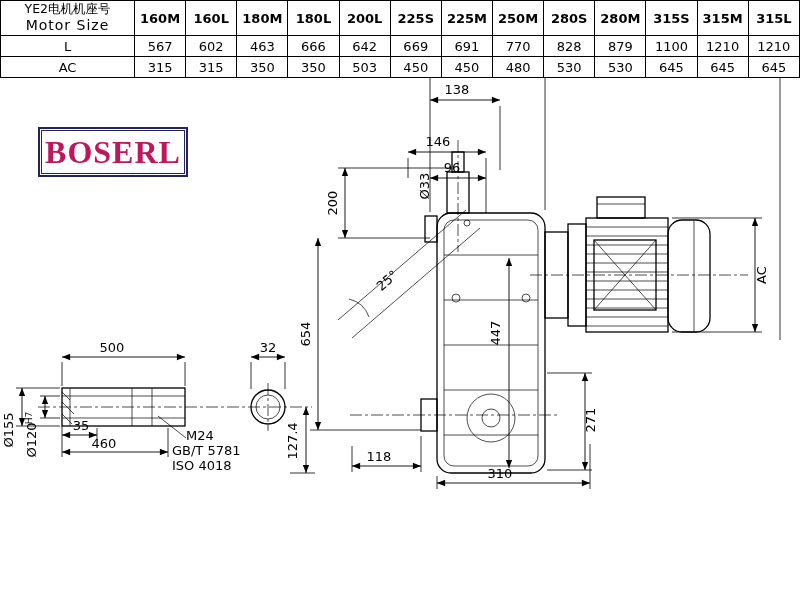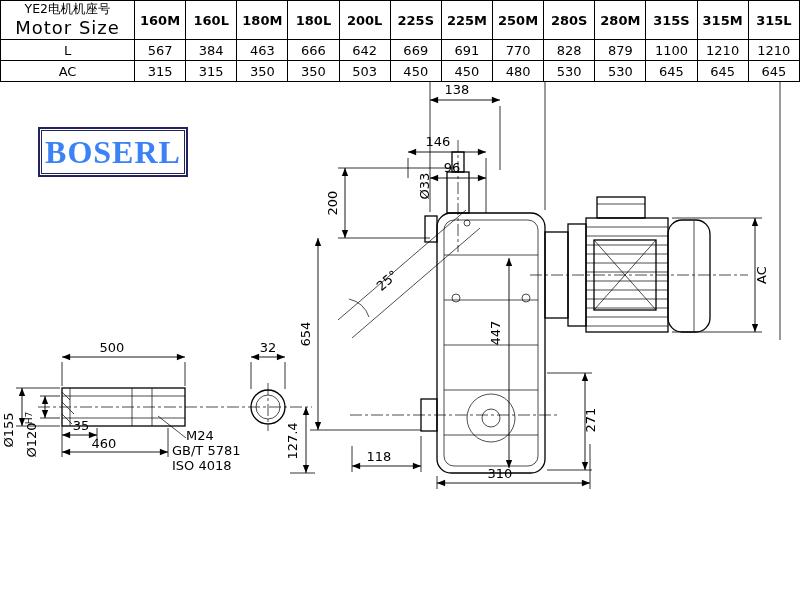--- a/index.html
+++ b/index.html
@@ -1,35 +1,35 @@
 <!DOCTYPE html>
 <html><head>
 <meta charset="utf-8">
 <style>
   html,body{margin:0;padding:0;background:#fff;width:800px;height:600px;overflow:hidden;
     font-family:"DejaVu Sans","Liberation Sans",sans-serif;}
   #stage{position:relative;width:800px;height:600px;background:#fff;}
   .page-title{position:absolute;left:33px;top:12px;font-size:27px;font-weight:bold;color:#000;letter-spacing:1px;white-space:nowrap;}
   .logo-box{position:absolute;left:38px;top:127px;width:150px;height:50px;border:2px solid #23235e;
     box-sizing:border-box;display:flex;align-items:center;justify-content:center;background:#fff;box-shadow:0 0 0 1px #fff inset,0 0 0 2px #23235e inset;}
-  .logo-text{font-family:"Liberation Serif","DejaVu Serif",serif;font-size:32px;font-weight:bold;color:#3b82f6;letter-spacing:1px;}
+  .logo-text{font-family:"Liberation Serif","DejaVu Serif",serif;font-size:32px;font-weight:bold;color:#be185d;letter-spacing:1px;}
   svg{position:absolute;left:0;top:0;}
   .ln{stroke:#000;stroke-width:1.3;fill:none;}
   .thin{stroke:#000;stroke-width:0.7;fill:none;}
   .ext{stroke:#000;stroke-width:0.8;fill:none;}
   .dim{stroke:#000;stroke-width:0.9;fill:none;}
   .cl{stroke:#000;stroke-width:0.7;fill:none;stroke-dasharray:12 3 3 3;}
   text.dtx{font:13px "DejaVu Sans",sans-serif;fill:#000;}
   text.sm{font:9px "DejaVu Sans",sans-serif;fill:#000;}
   table.dim-table{position:absolute;left:0;top:504;width:800px;border-collapse:collapse;table-layout:fixed;background:#fff;}
   table.dim-table td{border:1px solid #000;text-align:center;vertical-align:middle;font-size:13px;color:#000;padding:0;height:20px;}
   table.dim-table tr.hdr td{height:34px;font-weight:bold;}
   .hc{line-height:1.25;font-weight:normal !important;}
   .hc .cn{font-size:12.5px;}
-  .hc .en{font-size:18px;letter-spacing:1px;text-align:center;}
+  .hc .en{font-size:14px;letter-spacing:1px;text-align:center;}
 </style>
 </head>
 <body>
 
 <div id="stage">
 
   <div class="page-title">FA157减速机尺寸图纸</div>
 
   <div class="logo-box">
     <span class="logo-text">BOSERL</span>
@@ -225,21 +225,21 @@
       <td>250M</td>
       <td>280S</td>
       <td>280M</td>
       <td>315S</td>
       <td>315M</td>
       <td>315L</td>
     </tr>
     <tr>
       <td>L</td>
       <td>567</td>
-      <td>384</td>
+      <td>602</td>
       <td>463</td>
       <td>666</td>
       <td>642</td>
       <td>669</td>
       <td>691</td>
       <td>770</td>
       <td>828</td>
       <td>879</td>
       <td>1100</td>
       <td>1210</td>

